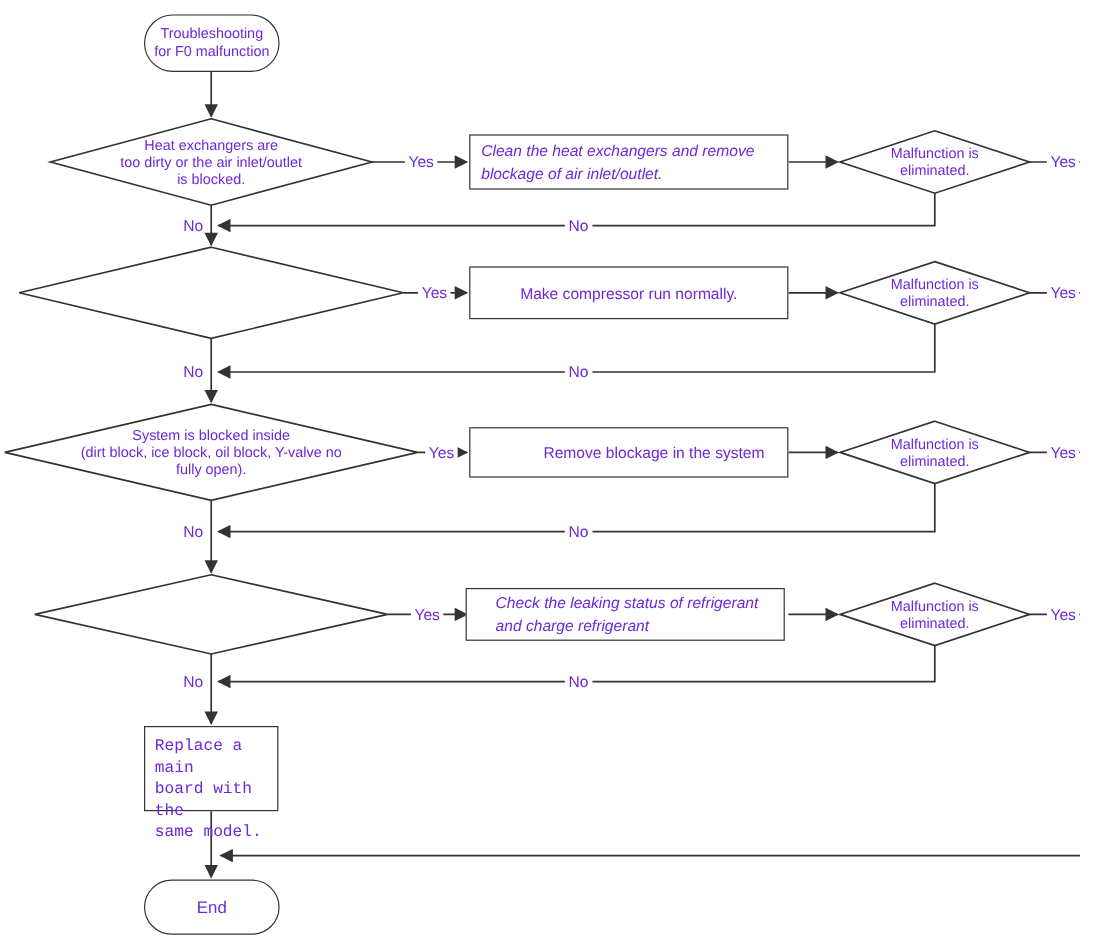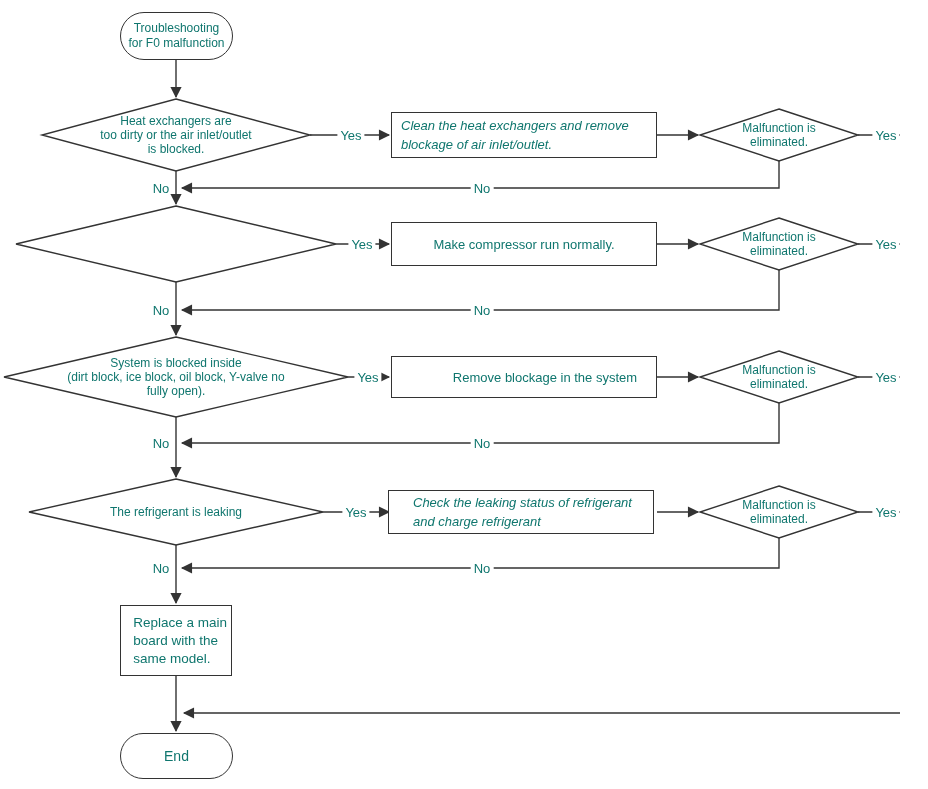--- a/index.html
+++ b/index.html
@@ -1,29 +1,29 @@
 <!DOCTYPE html>
 <html><head>
 <meta charset="utf-8">
 <style>
   html,body{margin:0;padding:0;background:#ffffff;}
   .canvas{
     position:relative;width:900px;height:789px;background:#ffffff;overflow:hidden;
-    font-family:"Liberation Sans","DejaVu Sans",sans-serif;color:#0f766e;
+    font-family:"Liberation Sans","DejaVu Sans",sans-serif;color:#6d28d9;
   }
   .canvas svg{position:absolute;left:0;top:0;}
   .node{position:absolute;display:flex;align-items:center;justify-content:center;
     box-sizing:border-box;text-align:center;}
   [data-bind]{white-space:pre-line;}
   .diamond-label{font-size:12px;line-height:14px;background:transparent;pointer-events:none;}
   .rect-node{border:1.3px solid #333;background:#fff;font-size:13px;line-height:19px;}
   .rect-left{justify-content:flex-start;text-align:left;padding-left:9px;padding-right:5px;font-style:italic;}
   .term{border:1.6px solid #333;background:#fff;font-size:12px;line-height:15px;}
   .fallback-box{border:1.3px solid #333;background:#fff;font-size:13.5px;line-height:18px;
-    justify-content:flex-end;align-items:flex-start;text-align:left;padding:8px 4px 0 8px;}
+    justify-content:flex-end;align-items:flex-start;text-align:left;padding:8px 4px 0 8px;font-family:Liberation Mono, monospace;}
   .lbl{position:absolute;transform:translate(-50%,-50%);font-size:13px;line-height:13px;
     padding:1px 3px;background:#fff;text-align:center;}
   .lbl.nobg{background:transparent;}
   .end-term{font-size:14px;}
 </style>
 </head>
 <body>
 
 <div class="canvas">
 
@@ -101,21 +101,20 @@
 
   <div class="node diamond-label" style="left:4px;top:337px;width:344px;height:80px;" data-bind="rows.2.condition">System is blocked inside
 (dirt block, ice block, oil block, Y-valve no
 fully open).</div>
   <div class="node rect-node" style="left:391px;top:356px;width:266px;height:42px;padding-left:42px;">
     <span data-bind="rows.2.action">Remove blockage in the system</span>
   </div>
   <div class="node diamond-label" style="left:700px;top:351px;width:158px;height:52px;" data-bind="rows.2.check">Malfunction is
 eliminated.</div>
 
-  <div class="node diamond-label" style="left:29px;top:479px;width:294px;height:66px;" data-bind="rows.3.condition">The refrigerant is leaking</div>
   <div class="node rect-node rect-left" style="left:388px;top:490px;width:266px;height:44px;padding-left:24px;">
     <span data-bind="rows.3.action">Check the leaking status of refrigerant
 and charge refrigerant</span>
   </div>
   <div class="node diamond-label" style="left:700px;top:486px;width:158px;height:52px;" data-bind="rows.3.check">Malfunction is
 eliminated.</div>
 
   <div class="node fallback-box" style="left:120px;top:605px;width:112px;height:71px;">
     <span data-bind="fallback.label">Replace a main
 board with the

